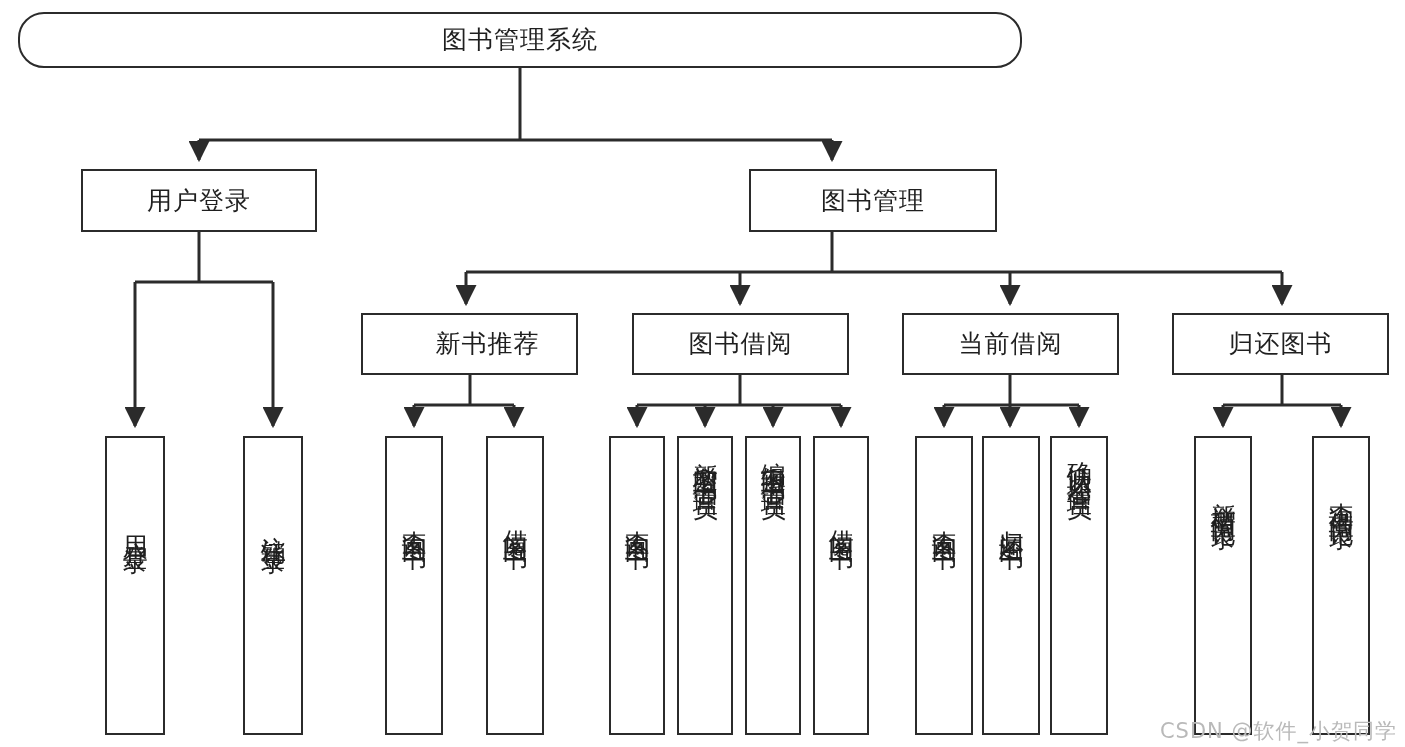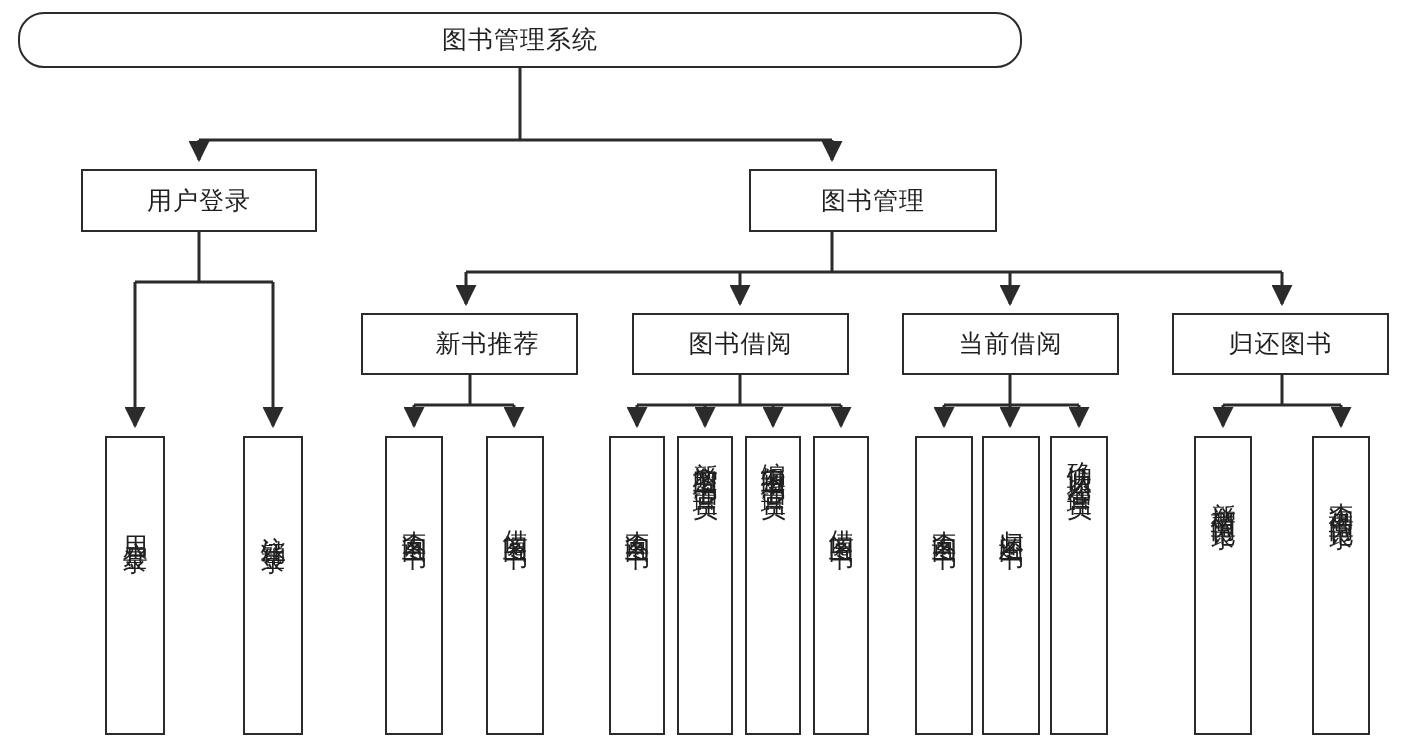--- a/index.html
+++ b/index.html
@@ -201,14 +201,15 @@
   </div>
 
   <div class="node vert" style="left:1194px; top:436px; width:58px; height:299px; padding-top:44px;">
     <span class="lbl">新增借阅记录</span>
   </div>
 
   <div class="node vert" style="left:1312px; top:436px; width:58px; height:299px; padding-top:44px;">
     <span class="lbl">查询借阅记录</span>
   </div>
 
+  <div class="watermark">CSDN @软件_小贺同学</div>
 
 </div>
 
 </body></html>

